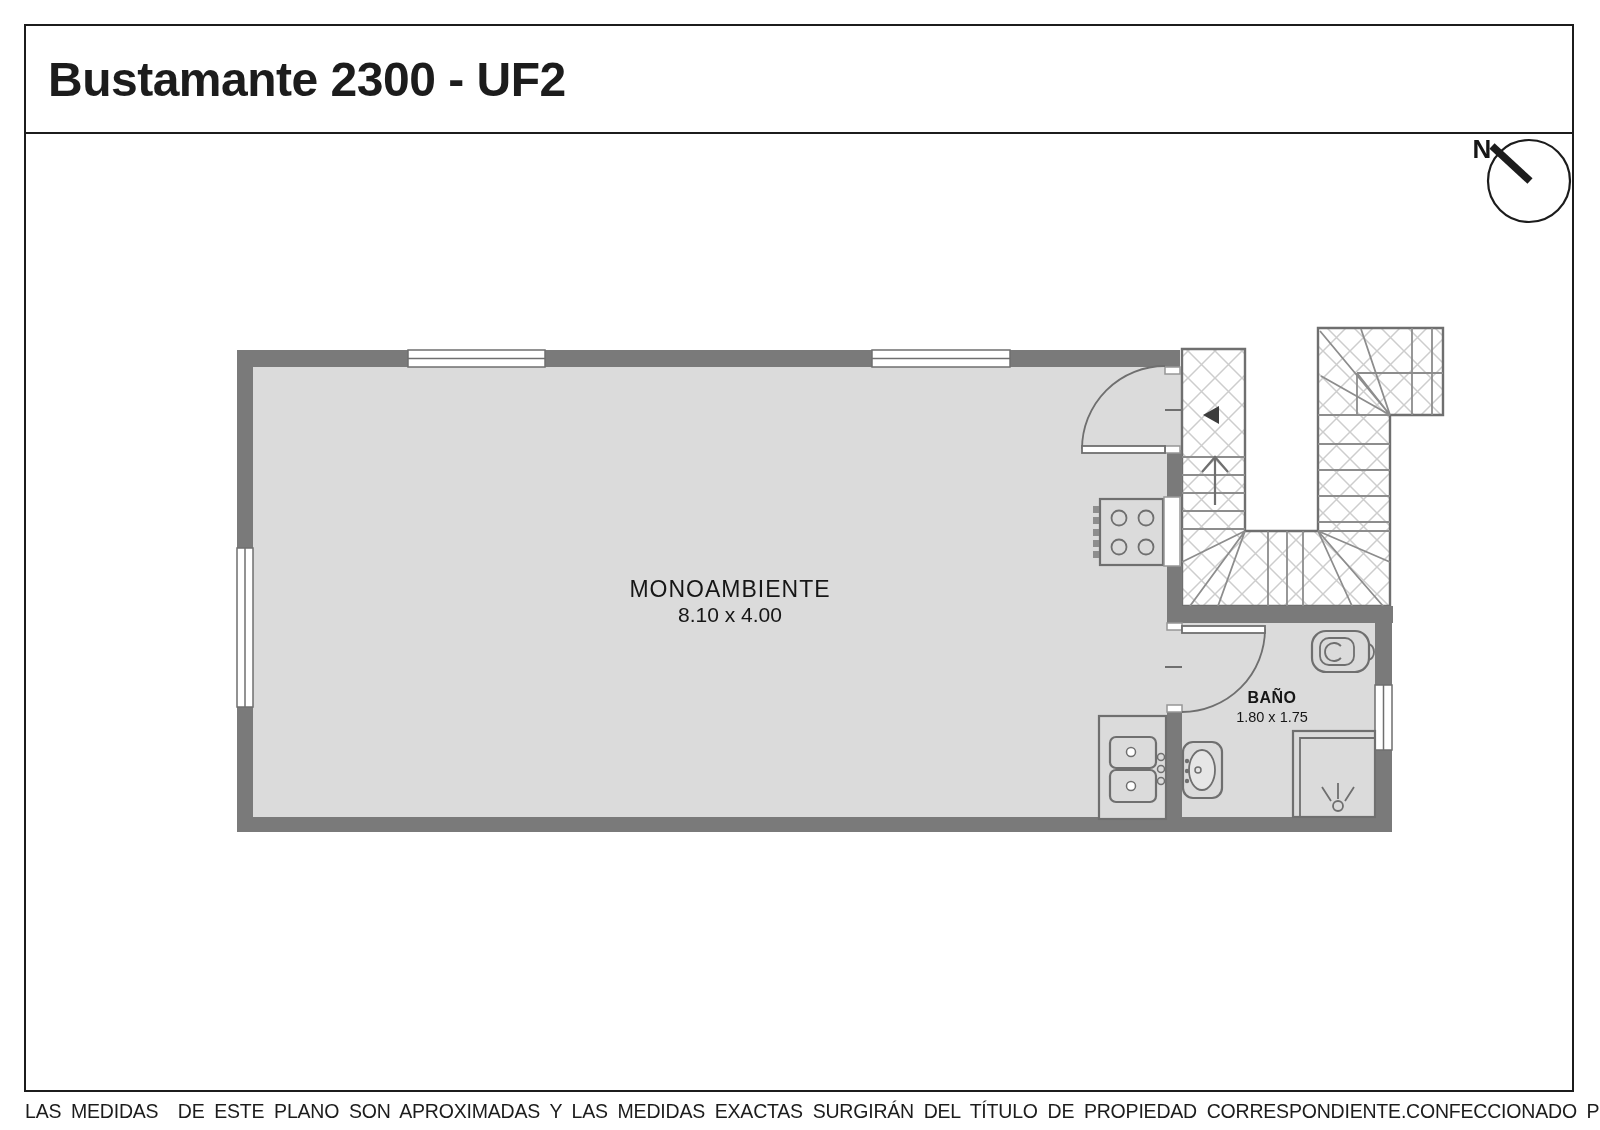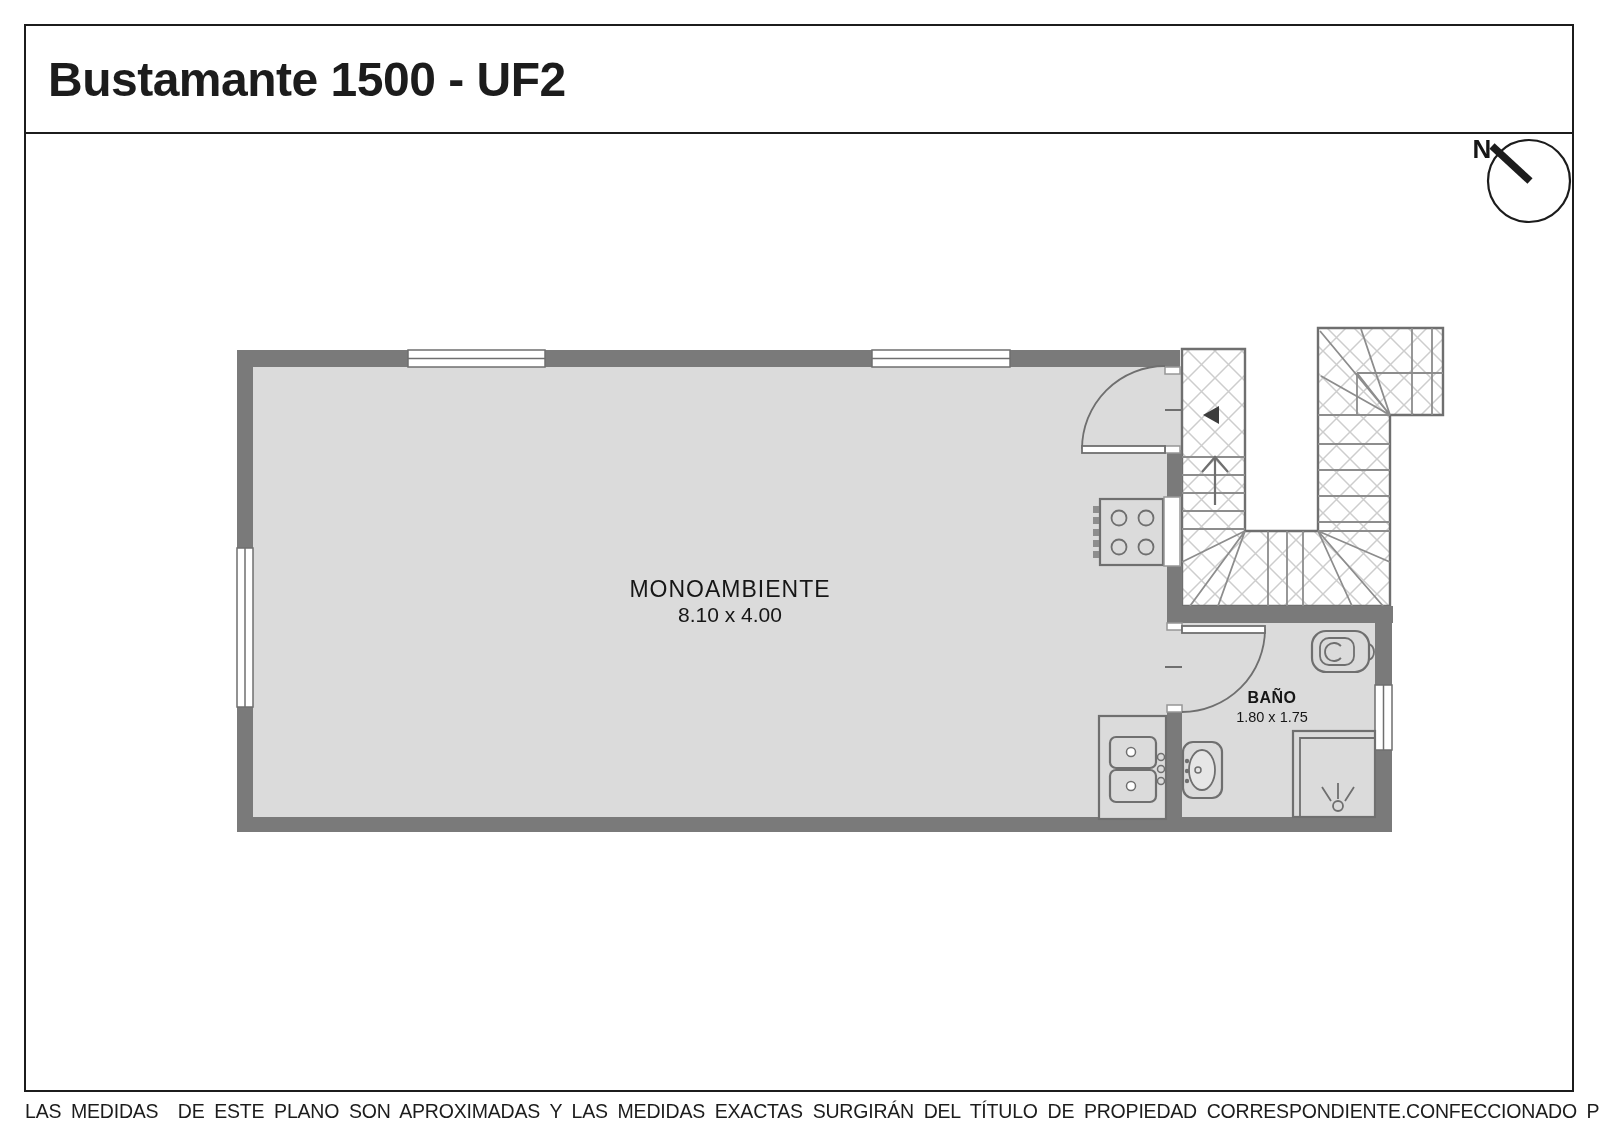--- a/index.html
+++ b/index.html
@@ -33,21 +33,21 @@
   .step{stroke:#8d8d8d;stroke-width:1.8;fill:none;}
   .fixture{fill:var(--floor);stroke:var(--line);stroke-width:2.2;}
   .fixture-thin{fill:none;stroke:var(--line);stroke-width:1.8;}
   .jamb{fill:#ffffff;stroke:#979797;stroke-width:1.5;}
   .window{fill:#ffffff;stroke:var(--line);stroke-width:1.5;}
   .frame-line{stroke:var(--ink);stroke-width:2;fill:none;}
 </style>
 </head>
 <body>
 
-<div class="page-title">Bustamante 1500 - UF2</div>
+<div class="page-title">Bustamante 2300 - UF2</div>
 
 <svg width="1600" height="1130" viewBox="0 0 1600 1130" style="position:absolute;left:0;top:0;">
   <defs>
     <pattern id="xhatch" width="27" height="27" patternUnits="userSpaceOnUse">
       <path d="M0 27 L27 0 M0 0 L27 27" stroke="#cdcdcd" stroke-width="1.5" fill="none"></path>
     </pattern>
   </defs>
 
   <g>
     <rect class="frame-line" x="25" y="25" width="1548" height="1066"></rect>

